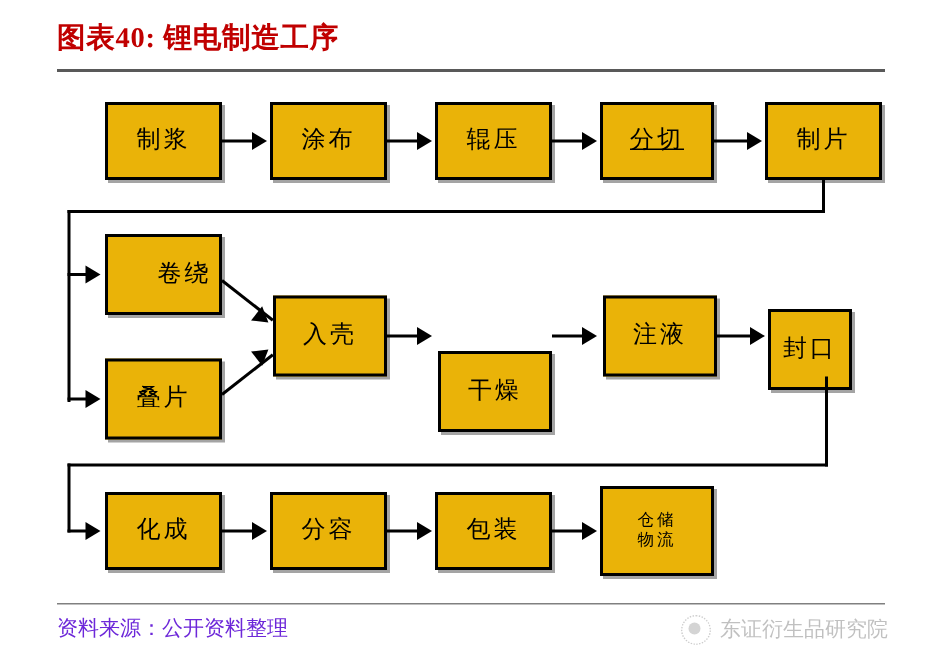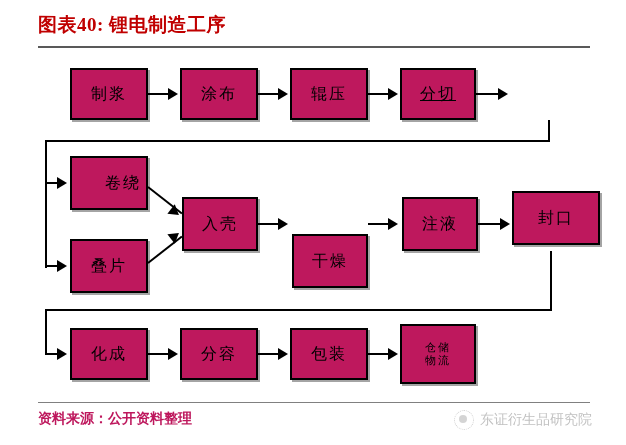--- a/index.html
+++ b/index.html
@@ -45,23 +45,22 @@
     top: 402px;
     width: 552px;
     height: 1px;
     background: #808080;
   }
   #source {
     position: absolute;
     left: 38px;
     top: 410px;
     font-size: 14px;
-    color: #be185d;
+    color: #6d28d9;
     white-space: nowrap;
-    font-weight: bold;
   }
   #watermark {
     position: absolute;
     right: 34px;
     top: 410px;
     display: flex;
     align-items: center;
     gap: 6px;
     opacity: 0.42;
     text-align: right;
@@ -87,21 +86,21 @@
     height: 8px;
     border-radius: 50%;
     background: #9a9a9a;
   }
 
   
   .node {
     position: absolute;
     box-sizing: border-box;
     border: 2px solid #000000;
-    background: #be185d;
+    background: #eab308;
     box-shadow: 2px 2px 0 rgba(90,90,90,0.55);
     display: flex;
     align-items: center;
     justify-content: center;
     text-align: center;
     font-size: 16px;
     color: #000000;
     line-height: 1.18;
     letter-spacing: 2px;
   }
@@ -134,20 +133,21 @@
 
 <div id="figure">
 
   <div id="title">图表40: 锂电制造工序</div>
   <div id="title-rule"></div>
 
   <div class="node" style="left:70px;  top:68px;  width:78px; height:52px;">制浆</div>
   <div class="node" style="left:180px; top:68px;  width:78px; height:52px;">涂布</div>
   <div class="node" style="left:290px; top:68px;  width:78px; height:52px;">辊压</div>
   <div class="node" style="left:400px; top:68px;  width:76px; height:52px;text-decoration:underline;">分切</div>
+  <div class="node" style="left:510px; top:68px;  width:78px; height:52px;">制片</div>
 
   <div class="hline" style="left:148px; top:93px; width:22px;"></div>
   <div class="arrow-r" style="left:168px; top:88px;"></div>
   <div class="hline" style="left:258px; top:93px; width:22px;"></div>
   <div class="arrow-r" style="left:278px; top:88px;"></div>
   <div class="hline" style="left:368px; top:93px; width:22px;"></div>
   <div class="arrow-r" style="left:388px; top:88px;"></div>
   <div class="hline" style="left:476px; top:93px; width:24px;"></div>
   <div class="arrow-r" style="left:498px; top:88px;"></div>
 
@@ -159,21 +159,21 @@
   <div class="arrow-r" style="left:57px; top:177px;"></div>
   <div class="hline" style="left:45px;  top:265px; width:14px;"></div>
   <div class="arrow-r" style="left:57px; top:260px;"></div>
 
   <div class="node" style="left:70px;  top:156px; width:78px; height:54px;padding-left:28px;">卷绕</div>
   <div class="node" style="left:70px;  top:239px; width:78px; height:54px;">叠片</div>
 
   <div class="node" style="left:182px; top:197px; width:76px; height:54px;">入壳</div>
   <div class="node" style="left:292px; top:197px; width:76px; height:54px;margin-top:37px;">干燥</div>
   <div class="node" style="left:402px; top:197px; width:76px; height:54px;">注液</div>
-  <div class="node" style="left:512px; top:191px; width:88px; height:54px;">封口</div>
+  <div class="node" style="left:512px; top:206px; width:56px; height:54px;">封口</div>
 
   <div class="diag" style="left:148px; top:186px; width:43px; transform:rotate(38deg);"></div>
   <div class="arrow-r" style="left:170px; top:206px; transform:rotate(38deg);"></div>
   <div class="diag" style="left:148px; top:262px; width:43px; transform:rotate(-38deg);"></div>
   <div class="arrow-r" style="left:170px; top:230px; transform:rotate(-38deg);"></div>
 
   <div class="hline" style="left:258px; top:223px; width:22px;"></div>
   <div class="arrow-r" style="left:278px; top:218px;"></div>
   <div class="hline" style="left:368px; top:223px; width:22px;"></div>
   <div class="arrow-r" style="left:388px; top:218px;"></div>

